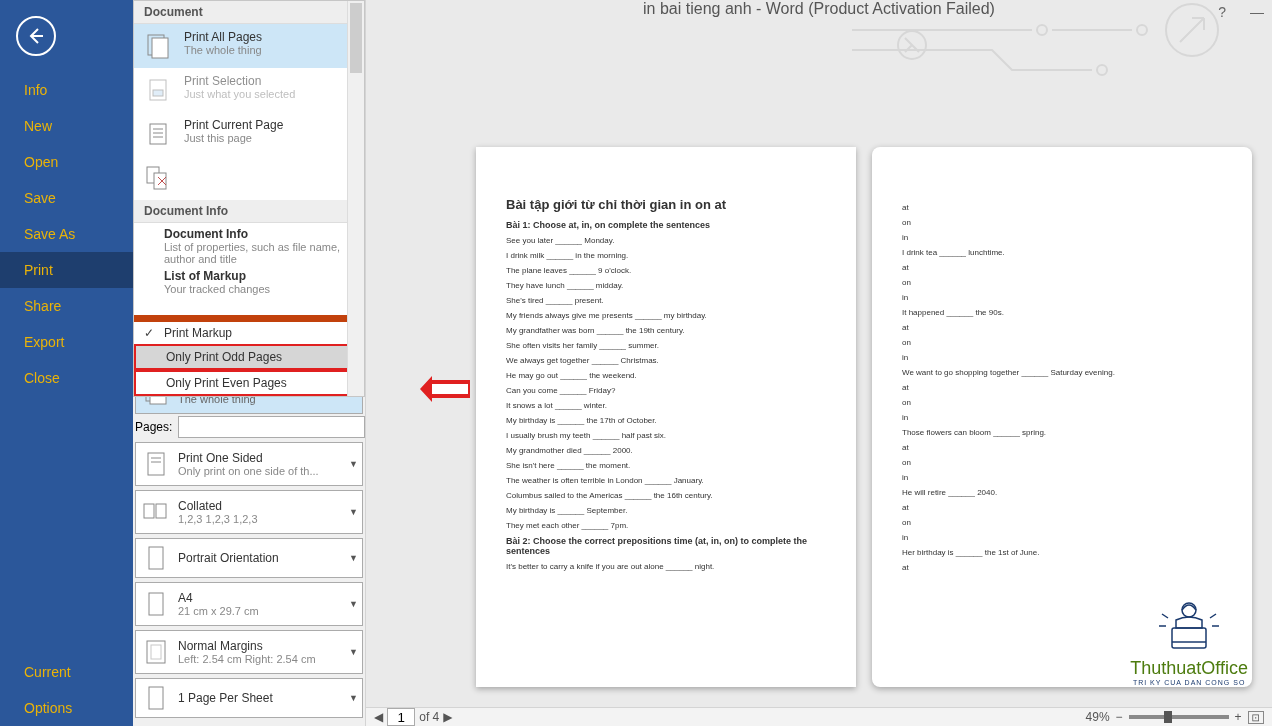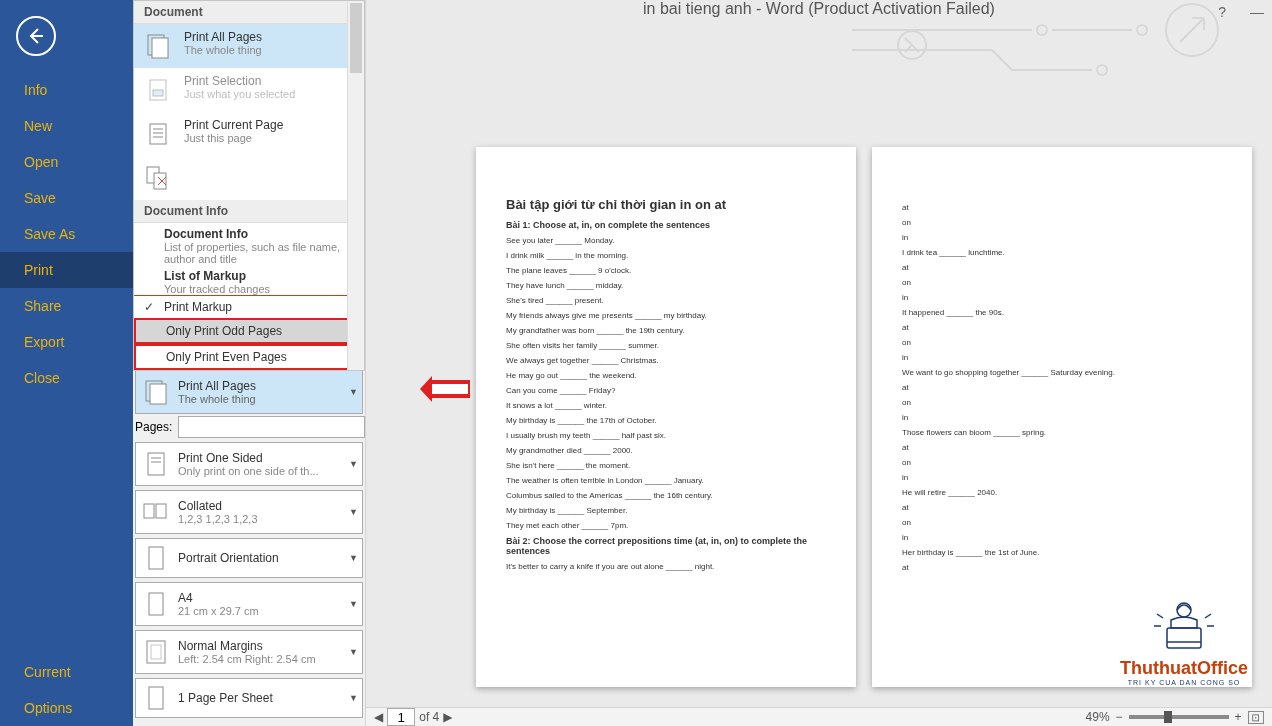--- a/index.html
+++ b/index.html
@@ -50,30 +50,30 @@
 .preview { flex:1; background:#eaeaea; position:relative; display:flex; flex-direction:column; }
 .title-bar { height:30px; display:flex; align-items:center; position:relative; }
 .title-bar .title { position:absolute; left:50%; transform:translateX(-50%); font-size:16px; color:#555; }
 .win-ctrl { position:absolute; right:8px; top:4px; display:flex; gap:24px; color:#666; font-size:14px; }
 .deco { position:absolute; right:0; top:0; opacity:.4; }
 .pages-area { flex:1; display:flex; gap:16px; padding:130px 20px 20px 110px; justify-content:flex-start; }
 .page { background:#fff; box-shadow:0 2px 6px rgba(0,0,0,.3); padding:50px 30px 20px; font-size:8px; color:#333; width:380px; height:540px; overflow:hidden; }
 .page h3 { font-size:13px; margin-bottom:8px; }
 .page .bai { font-size:9px; font-weight:600; margin:4px 0; }
 .page .line { margin:6px 0; font-size:8px; }
-.page2 { padding-top:50px; }
+.page2 { padding-top:50px;border-radius:8px; }
 .footer { height:24px; border-top:1px solid #d4d4d4; background:#f3f3f3; display:flex; align-items:center; padding:0 8px; font-size:12px; color:#555; }
 .footer .nav { display:flex; align-items:center; gap:4px; }
 .footer .nav input { width:28px; height:18px; text-align:center; border:1px solid #ababab; }
 .footer .sp { flex:1; }
 .footer .zoom { display:flex; align-items:center; gap:6px; }
 .footer .slider { width:100px; height:4px; background:#8a8a8a; position:relative; }
 .footer .slider .th { position:absolute; left:35px; top:-4px; width:8px; height:12px; background:#555; }
 .logo { position:absolute; right:24px; bottom:40px; text-align:center; }
-.logo .brand { font-size:18px; font-weight:700; color:#c2410c; }
+.logo .brand { font-size:18px; font-weight:400; color:#4d7c0f; }
 .logo .sub { font-size:7px; color:#1a3a6e; letter-spacing:1px; }
 </style>
 </head>
 <body>
 
 <div class="app">
   <div class="sidebar">
     <div class="back-btn">
       <svg width="20" height="20" viewBox="0 0 20 20">
           <path d="M12 3 L5 10 L12 17 M5 10 H17" stroke="#fff" stroke-width="2" fill="none"></path>
@@ -143,21 +143,21 @@
             </svg>
           </div>
       </div>
       <div class="drop-head">Document Info</div>
       <div style="padding:4px 8px 0 30px">
         <div style="font-weight:600;color:#333;font-size:12px">Document Info</div>
         <div style="color:#888;font-size:11px">List of properties, such as file name, author and title</div>
         <div style="font-weight:600;color:#333;font-size:12px;margin-top:4px">List of Markup</div>
         <div style="color:#888;font-size:11px">Your tracked changes</div>
       </div>
-      <div style="border-top:1px solid #c2410c;margin-top:0">
+      <div style="border-top:7px solid #c2410c;margin-top:20px">
         <div class="drop-thin chk">Print Markup</div>
         <div class="drop-thin boxed hover">Only Print Odd Pages</div>
         <div class="drop-thin boxed">Only Print Even Pages</div>
       </div>
       <div class="scrollbar">
           <div class="scroll-thumb"></div>
         </div>
     </div>
 
     <div class="settings">

